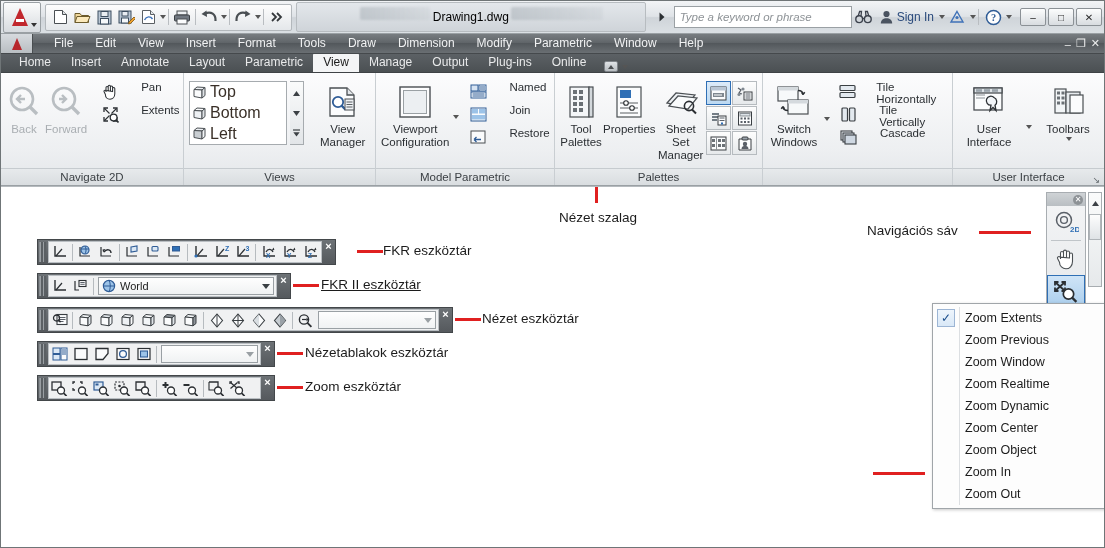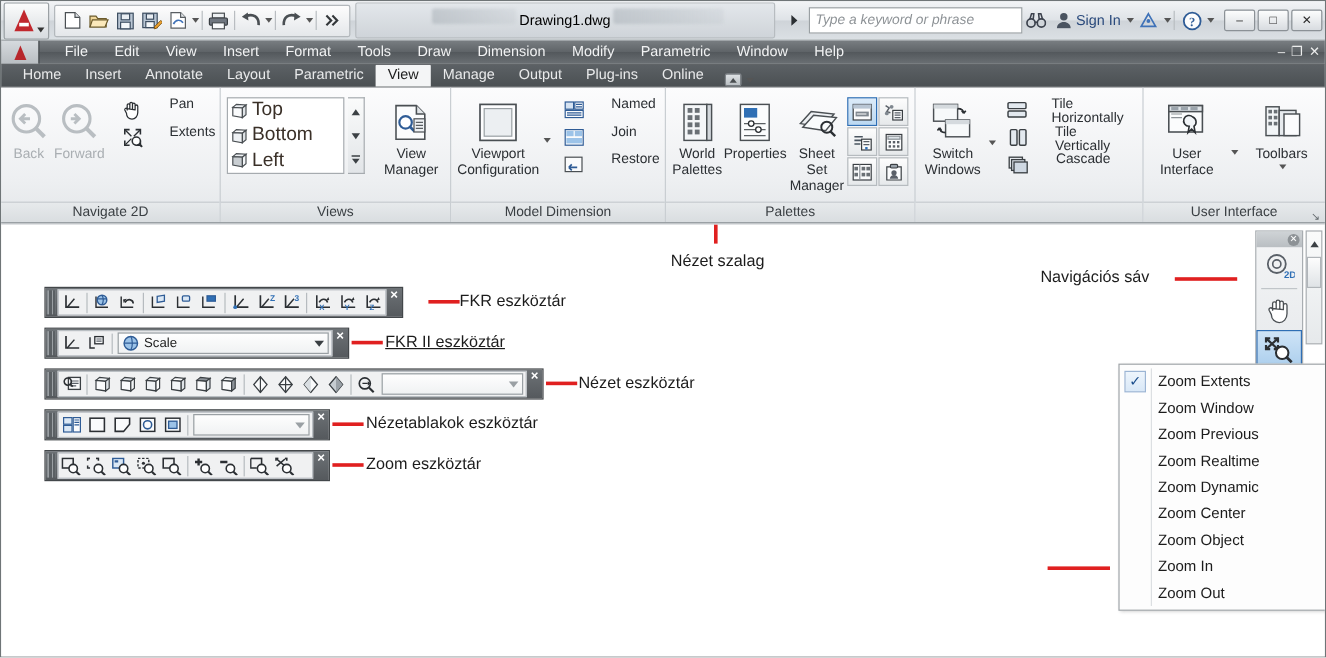--- a/index.html
+++ b/index.html
@@ -558,21 +558,21 @@
             <span class="g">
               <svg width="17" height="15" viewBox="0 0 17 15">
                   <rect x="1" y="1" width="14" height="12" fill="#fafbfc" stroke="#4a4f53"></rect>
                   <path d="M4 9.5h7M4 9.5l2.5-2.5M4 9.5l2.5 2.5" stroke="#2f5c96" stroke-width="1.3" fill="none"></path>
                 </svg>
             </span>
             <span>Restore</span>
           </div>
         </div>
       </div>
-      <div class="panel-title">Model Dimension</div>
+      <div class="panel-title">Model Parametric</div>
     </div>
 
     <div class="panel" style="width:208px;">
       <div class="panel-body" style="gap:1px;">
         <div class="bigbtn">
           <div class="glyph">
             <svg width="30" height="34" viewBox="0 0 30 34">
                 <rect x="4" y="2" width="19" height="30" fill="#f4f6f8" stroke="#4a4f53" stroke-width="1.2"></rect>
                 <g fill="#6a7075">
                   <rect x="7" y="5" width="4" height="4"></rect>
@@ -580,21 +580,21 @@
                   <rect x="7" y="11" width="4" height="4"></rect>
                   <rect x="13" y="11" width="4" height="4"></rect>
                   <rect x="7" y="17" width="4" height="4"></rect>
                   <rect x="13" y="17" width="4" height="4"></rect>
                   <rect x="7" y="23" width="4" height="4"></rect>
                   <rect x="13" y="23" width="4" height="4"></rect>
                 </g>
                 <rect x="23" y="2" width="4" height="30" fill="#d3d8dc" stroke="#4a4f53" stroke-width="1.2"></rect>
               </svg>
           </div>
-          <span>World</span>
+          <span>Tool</span>
           <span>Palettes</span>
         </div>
         <div class="bigbtn" style="width:58px;">
           <div class="glyph">
             <svg width="30" height="34" viewBox="0 0 30 34">
                 <rect x="3" y="2" width="24" height="30" fill="#fbfcfd" stroke="#4a4f53" stroke-width="1.2"></rect>
                 <rect x="6" y="5" width="11" height="8" fill="#2f6fb5"></rect>
                 <path d="M6 18h18M6 23h18M6 28h18" stroke="#5a5f63" stroke-width="1.2"></path>
                 <circle cx="12" cy="18" r="2.3" fill="#fff" stroke="#2b2f33" stroke-width="1.1"></circle>
                 <circle cx="18" cy="23" r="2.3" fill="#fff" stroke="#2b2f33" stroke-width="1.1"></circle>
@@ -895,21 +895,21 @@
               <rect x="6" y="1.5" width="7" height="6" fill="#fafbfc" stroke="#2b2f33" stroke-width="1.1"></rect>
               <path d="M7.3 3.5h4.4M7.3 5.3h4.4" stroke="#5a6068"></path>
             </svg>
           </div>
         <div class="tb-sep"></div>
         <div class="tb-combo" style="flex:1;">
           <svg width="14" height="14" viewBox="0 0 14 14">
               <circle cx="7" cy="7" r="5.6" fill="#9cc3e8" stroke="#2f5c96" stroke-width="1.2"></circle>
               <path d="M1.6 7h10.8M7 1.4c1.7 2.4 1.7 8.8 0 11.2" stroke="#2f5c96" fill="none"></path>
             </svg>
-          <span>Scale</span>
+          <span>World</span>
           <span class="arrow"></span>
         </div>
       </div>
       <div class="close">×</div>
     </div>
     <div class="leader" style="left:292px; top:97px; width:26px;"></div>
     <div class="anno" style="left:320px; top:88px;text-decoration:underline;">FKR II eszköztár</div>
 
     <div class="ftb" style="left:36px; top:120px; width:416px;">
       <div class="grip"></div>
@@ -1175,25 +1175,25 @@
     <div class="zmenu" id="zmenu" style="left:931px; top:116px; width:174px;">
       <div class="zsep"></div>
     <div class="zrow">
           <div class="zcheckcol">
             <div class="zcheck">✓</div>
           </div>
           <div class="zlabel">Zoom Extents</div>
         </div>
         <div class="zrow">
           <div class="zcheckcol"></div>
-          <div class="zlabel">Zoom Window</div>
+          <div class="zlabel">Zoom Previous</div>
         </div>
         <div class="zrow">
           <div class="zcheckcol"></div>
-          <div class="zlabel">Zoom Previous</div>
+          <div class="zlabel">Zoom Window</div>
         </div>
         <div class="zrow">
           <div class="zcheckcol"></div>
           <div class="zlabel">Zoom Realtime</div>
         </div>
         <div class="zrow">
           <div class="zcheckcol"></div>
           <div class="zlabel">Zoom Dynamic</div>
         </div>
         <div class="zrow">

